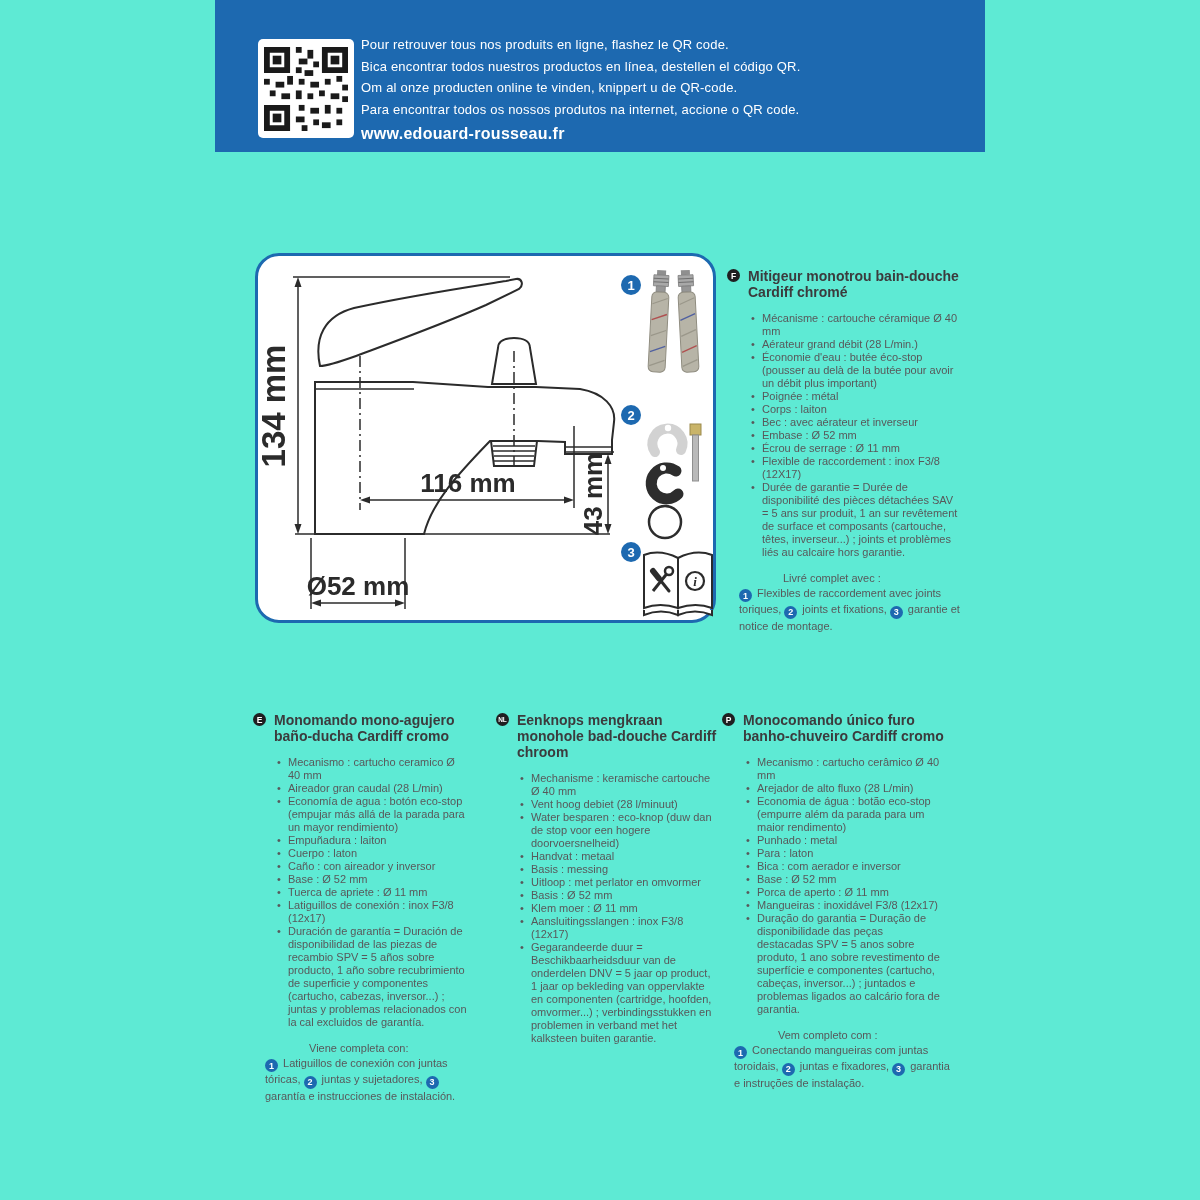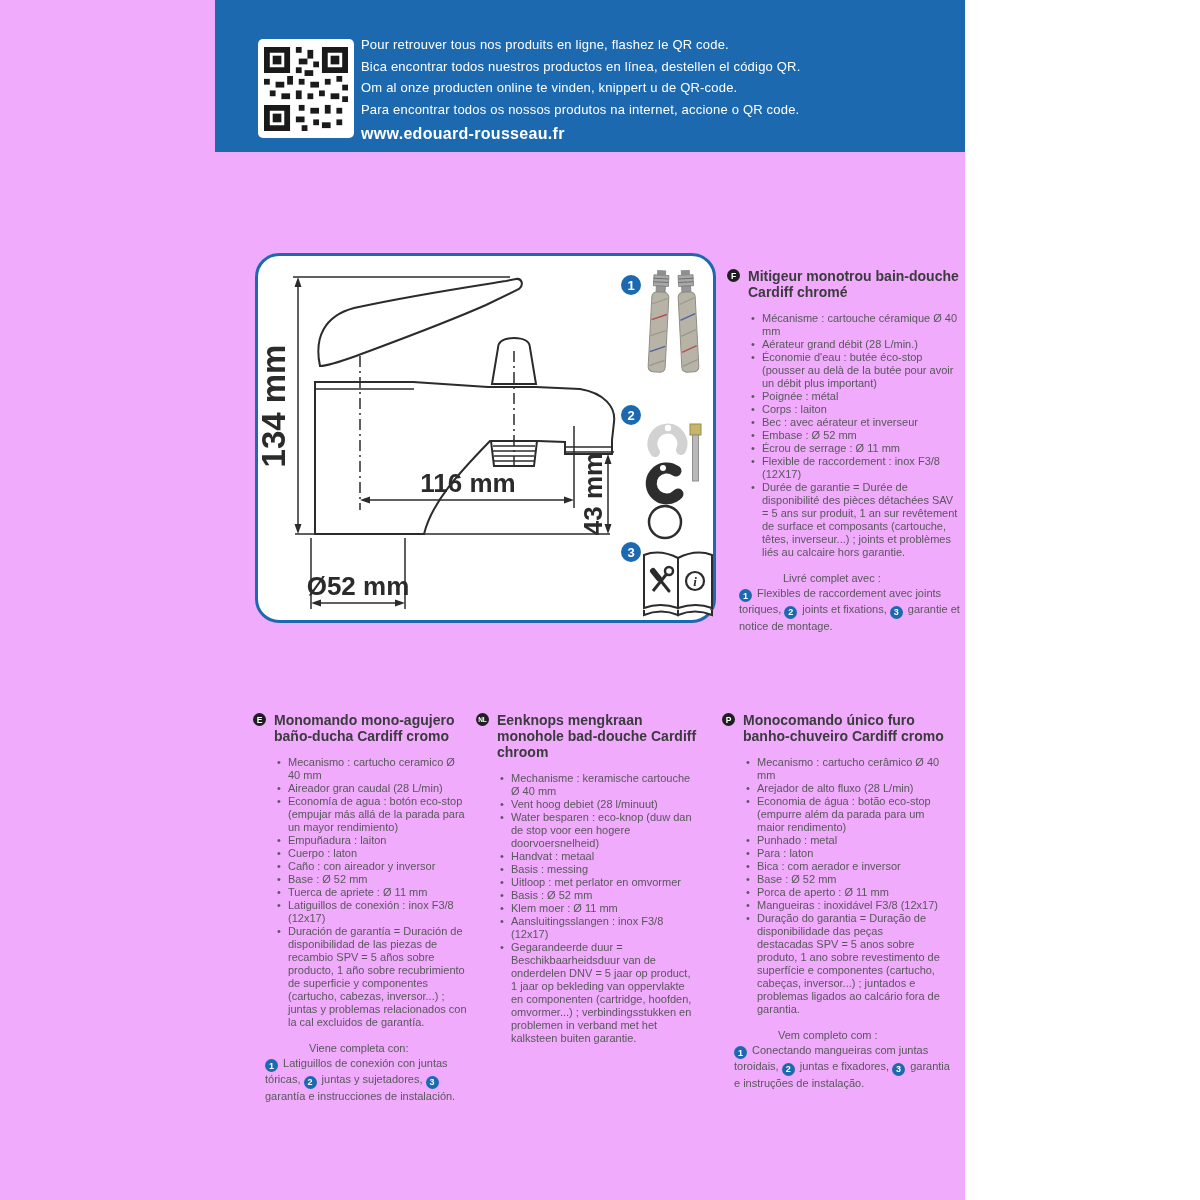--- a/index.html
+++ b/index.html
@@ -1,36 +1,36 @@
 <!DOCTYPE html>
 <html><head>
 <meta charset="utf-8">
 <style>
   html,body{margin:0;padding:0;background:#ffffff;}
-  .page{position:relative;width:965px;height:1200px;background:#f0abfc;overflow:hidden;
+  .page{position:relative;width:1200px;height:1200px;background:#5eead4;overflow:hidden;
         font-family:"Liberation Sans",sans-serif;color:#58585a;}
 
   
   .banner{position:absolute;left:215px;top:0;width:770px;height:152px;background:#1d69b0;}
   .qr-box{position:absolute;left:43px;top:39px;width:96px;height:99px;background:#ffffff;
           border-radius:5px;display:flex;align-items:center;justify-content:center;}
   .banner-text{position:absolute;left:146px;top:34px;width:610px;}
   .banner-line{color:#ffffff;font-size:13px;line-height:21.5px;letter-spacing:.2px;}
   .banner-url{color:#ffffff;font-size:16px;font-weight:bold;margin-top:5px;letter-spacing:.3px;}
 
   
   .panel{position:absolute;left:255px;top:253px;width:461px;height:370px;
          border:3px solid #1d69b0;border-radius:24px;box-sizing:border-box;background:#fff;}
   .panel svg{display:block;width:455px;height:364px;}
 
   
   .section{position:absolute;}
   .sec-fr{left:727px;top:268px;width:245px;}
   .sec-es{left:253px;top:712px;width:228px;}
-  .sec-nl{left:476px;top:712px;width:228px;}
+  .sec-nl{left:496px;top:712px;width:228px;}
   .sec-pt{left:722px;top:712px;width:232px;}
 
   .sec-head{position:relative;padding-left:21px;color:#3b3b3d;font-weight:bold;
             font-size:14px;line-height:16px;margin-bottom:9px;}
   .lang-badge{position:absolute;left:0;top:1px;width:13px;height:13px;border-radius:50%;
               background:#1f1f21;color:#fff;font-size:8.5px;font-weight:bold;
               display:flex;align-items:center;justify-content:center;letter-spacing:0;}
   .lang-badge.two{font-size:6.5px;}
 
   ul.specs{list-style:none;margin:12px;padding:0 0 0 12px;}

